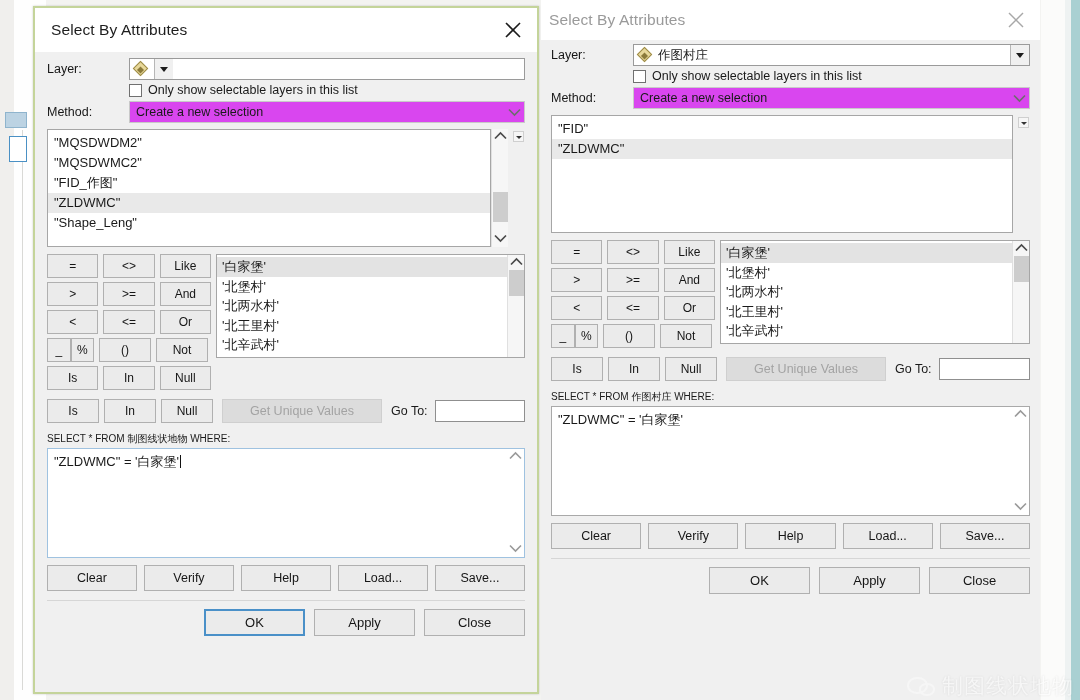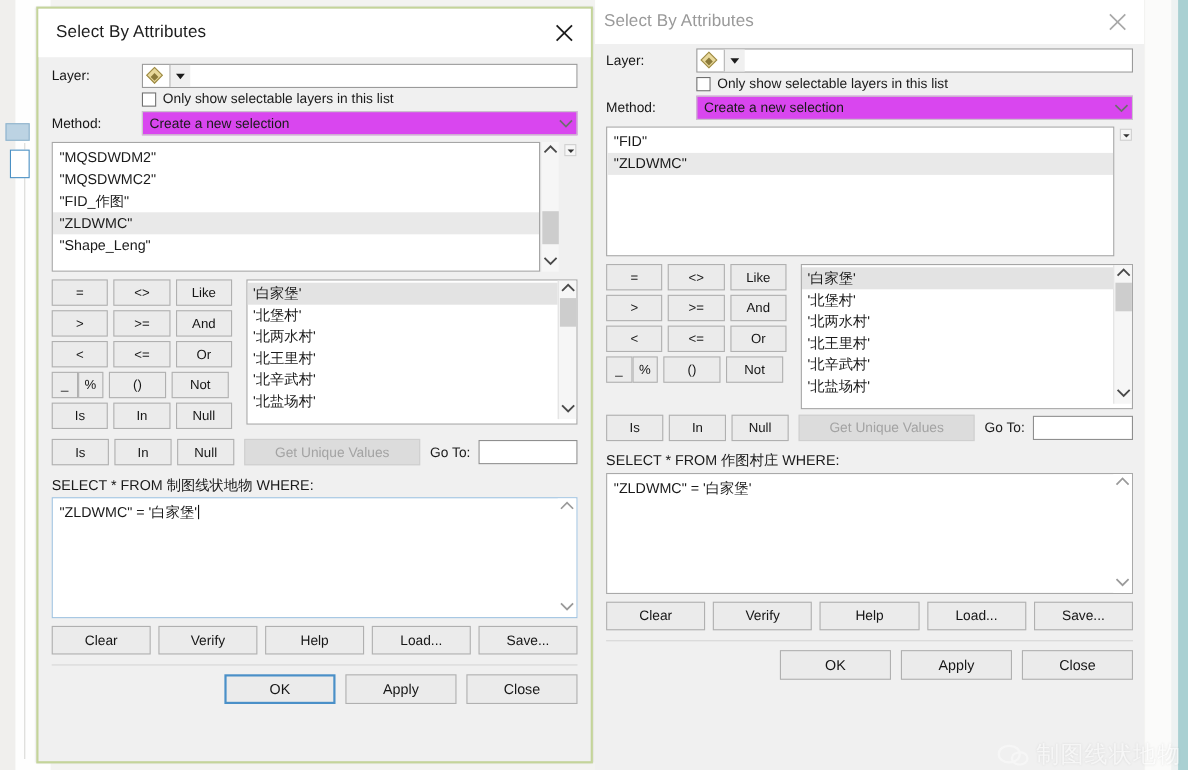--- a/index.html
+++ b/index.html
@@ -190,21 +190,21 @@
     background: #ebebeb; border: 1px solid #b0b0b0;
     font-size: 12px; color: #161616;
     height: 24px; display: flex; align-items: center; justify-content: center;
     cursor: pointer; font-family: "Liberation Sans", sans-serif;
   }
   .ops .btn { width: 52px; margin-right: 5px; }
   .ops .btn.half { width: 23.5px; margin-right: 5px; }
   .ops .btn.half2 { width: 23.5px; margin-right: 5px; }
 
   .values {
-    flex: 1; margin-left: 8px; height: 132px;
+    flex: 1; margin-left: 0; height: 104px;
     background: #ffffff; border: 1px solid #a6a6a6;
     display: flex; overflow: hidden;
   }
   .values .list { flex: 1; padding: 2px 0 0 0; }
   .values .vitem {
     font-size: 13px; line-height: 19.5px; padding: 0 5px;
     white-space: nowrap;
   }
   .values .vitem.sel { background: #e3e3e3; }
   .mid-bottom { display: flex; align-items: center; margin-top: 5px; }
@@ -213,21 +213,21 @@
     background: #dcdcdc; border: 1px solid #cfcfcf;
     color: #a3a3a3; height: 24px; flex: none; width: 160px;
     display: flex; align-items: center; justify-content: center;
     font-size: 12.5px; margin-left: 6px;
   }
   .goto-label { font-size: 12.5px; margin: 0 7px 0 9px; }
   .goto-input {
     flex: 1; height: 22px; background: #fff; border: 1px solid #8f8f8f;
   }
 
-  .sqllabel { font-size: 13px; margin: 9px 0 2px 0; }
+  .sqllabel { font-size: 10px; margin: 9px 0 2px 0; }
   .sqlbox {
     height: 110px; background: #ffffff;
     border: 1px solid #9fc2e0; display: flex; overflow: hidden;
   }
   .dialog.right .sqlbox { border: 1px solid #a9a9a9; }
   .sqlbox .text {
     flex: 1; padding: 4px 6px; font-size: 13px; white-space: nowrap;
   }
   .cursor {
     display: inline-block; width: 1px; height: 13px;
@@ -464,20 +464,21 @@
     </div>
 
     <div class="body">
 
       <div class="row">
         <div class="row-label">Layer:</div>
         <div class="combo">
           <span class="layer-icon">
               <i></i>
             </span>
+          <span class="txt">作图村庄</span>
           <span class="combo-arrow">
               <span class="caret-solid"></span>
             </span>
         </div>
       </div>
 
       <div class="checkrow">
         <span class="cb"></span>
         <span>Only show selectable layers in this list</span>
       </div>

